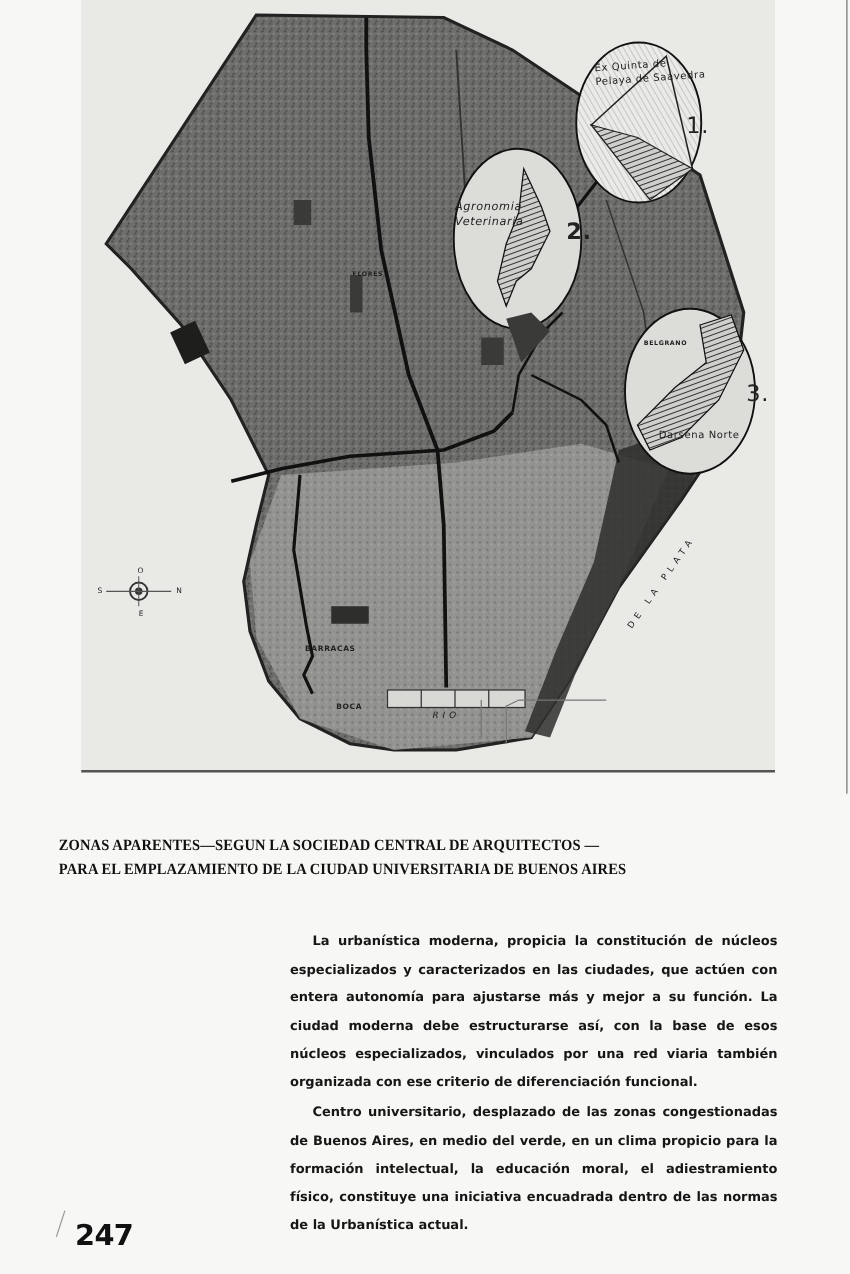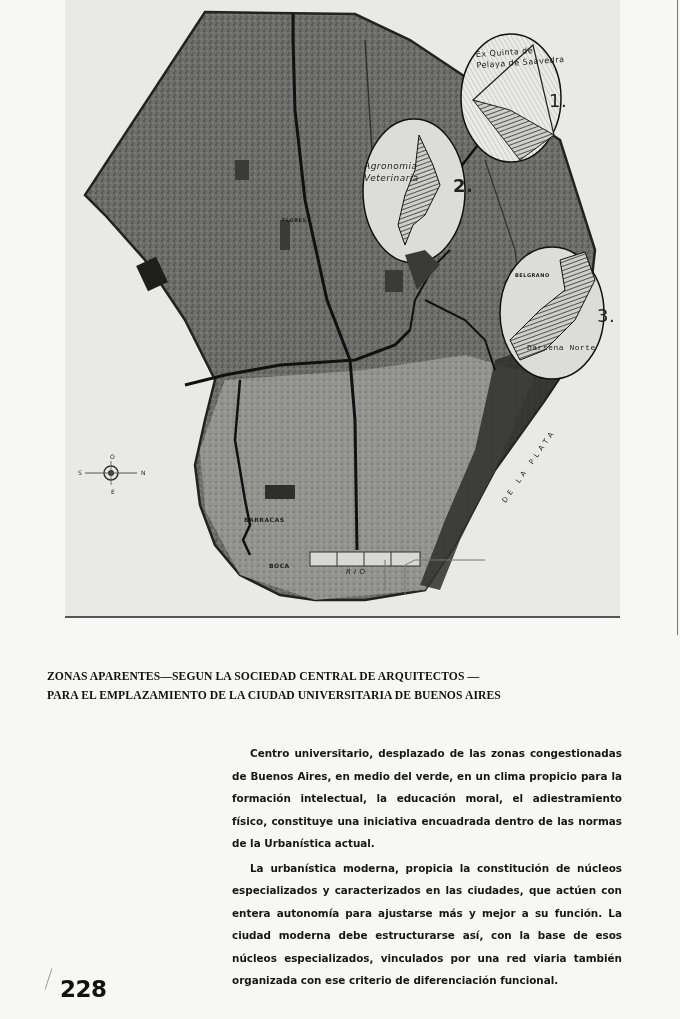--- a/index.html
+++ b/index.html
@@ -145,21 +145,21 @@
     <span>Pelaya de Saavedra</span>
   </span>
   <span class="map-label" style="left:484px;top:90px;font-size:18px;">1.</span>
 
   <span class="map-label" style="left:299px;top:160px;font-size:9px;line-height:12px;font-style:italic;">
     <span>Agronomia</span><br>
     <span>Veterinaria</span>
   </span>
   <span class="map-label" style="left:388px;top:175px;font-size:18px;font-weight:bold;">2.</span>
 
-  <span class="map-label" style="left:462px;top:343px;font-size:8px;font-family:Liberation Mono, monospace;">Darsena Norte</span>
+  <span class="map-label" style="left:462px;top:343px;font-size:8px;">Darsena Norte</span>
   <span class="map-label" style="left:532px;top:305px;font-size:18px;">3.</span>
 
   <span class="map-label" style="left:217px;top:217px;font-size:5px;font-weight:bold;">FLORES</span>
   <span class="map-label" style="left:179px;top:516px;font-size:6px;font-weight:bold;">BARRACAS</span>
   <span class="map-label" style="left:204px;top:562px;font-size:6px;font-weight:bold;">BOCA</span>
   <span class="map-label" style="left:281px;top:568px;font-size:7px;font-style:italic;">R I O</span>
   <span class="map-label" style="left:420px;top:462px;font-size:7px;transform:rotate(-55deg);letter-spacing:4px;">DE LA PLATA</span>
   <span class="map-label" style="left:450px;top:272px;font-size:5px;font-weight:bold;">BELGRANO</span>
 
   <span class="map-label" style="left:45px;top:453px;font-size:6px;">O</span>
@@ -167,20 +167,20 @@
   <span class="map-label" style="left:76px;top:469px;font-size:6px;">N</span>
   <span class="map-label" style="left:46px;top:488px;font-size:6px;">E</span>
 </div>
 
 <div class="caption">
   <div>ZONAS APARENTES—SEGUN LA SOCIEDAD  CENTRAL  DE  ARQUITECTOS —</div>
   <div>PARA EL EMPLAZAMIENTO DE LA CIUDAD UNIVERSITARIA DE BUENOS AIRES</div>
 </div>
 
 <div class="body-text">
+  <p style="text-indent:18px;">La urbanística moderna, propicia la constitución de núcleos especializados y caracterizados en las ciudades, que actúen con entera autonomía para ajustarse más y mejor a su función.  La ciudad moderna debe estructurarse así, con la base de esos núcleos especializados, vinculados por una red viaria también organizada con ese criterio de diferenciación funcional.</p>
   <p style="text-indent:18px;">Centro universitario, desplazado de las zonas congestionadas de Buenos Aires, en medio del verde, en un clima propicio para la formación intelectual, la educación moral, el adiestramiento físico, constituye una iniciativa encuadrada dentro de las normas de la Urbanística actual.</p>
-  <p style="text-indent:18px;">La urbanística moderna, propicia la constitución de núcleos especializados y caracterizados en las ciudades, que actúen con entera autonomía para ajustarse más y mejor a su función.  La ciudad moderna debe estructurarse así, con la base de esos núcleos especializados, vinculados por una red viaria también organizada con ese criterio de diferenciación funcional.</p>
 </div>
 
 <div class="slash-mark"></div>
 <div class="footer">
-  <div class="page-number">228</div>
+  <div class="page-number">247</div>
 </div>
 
 </body></html>

